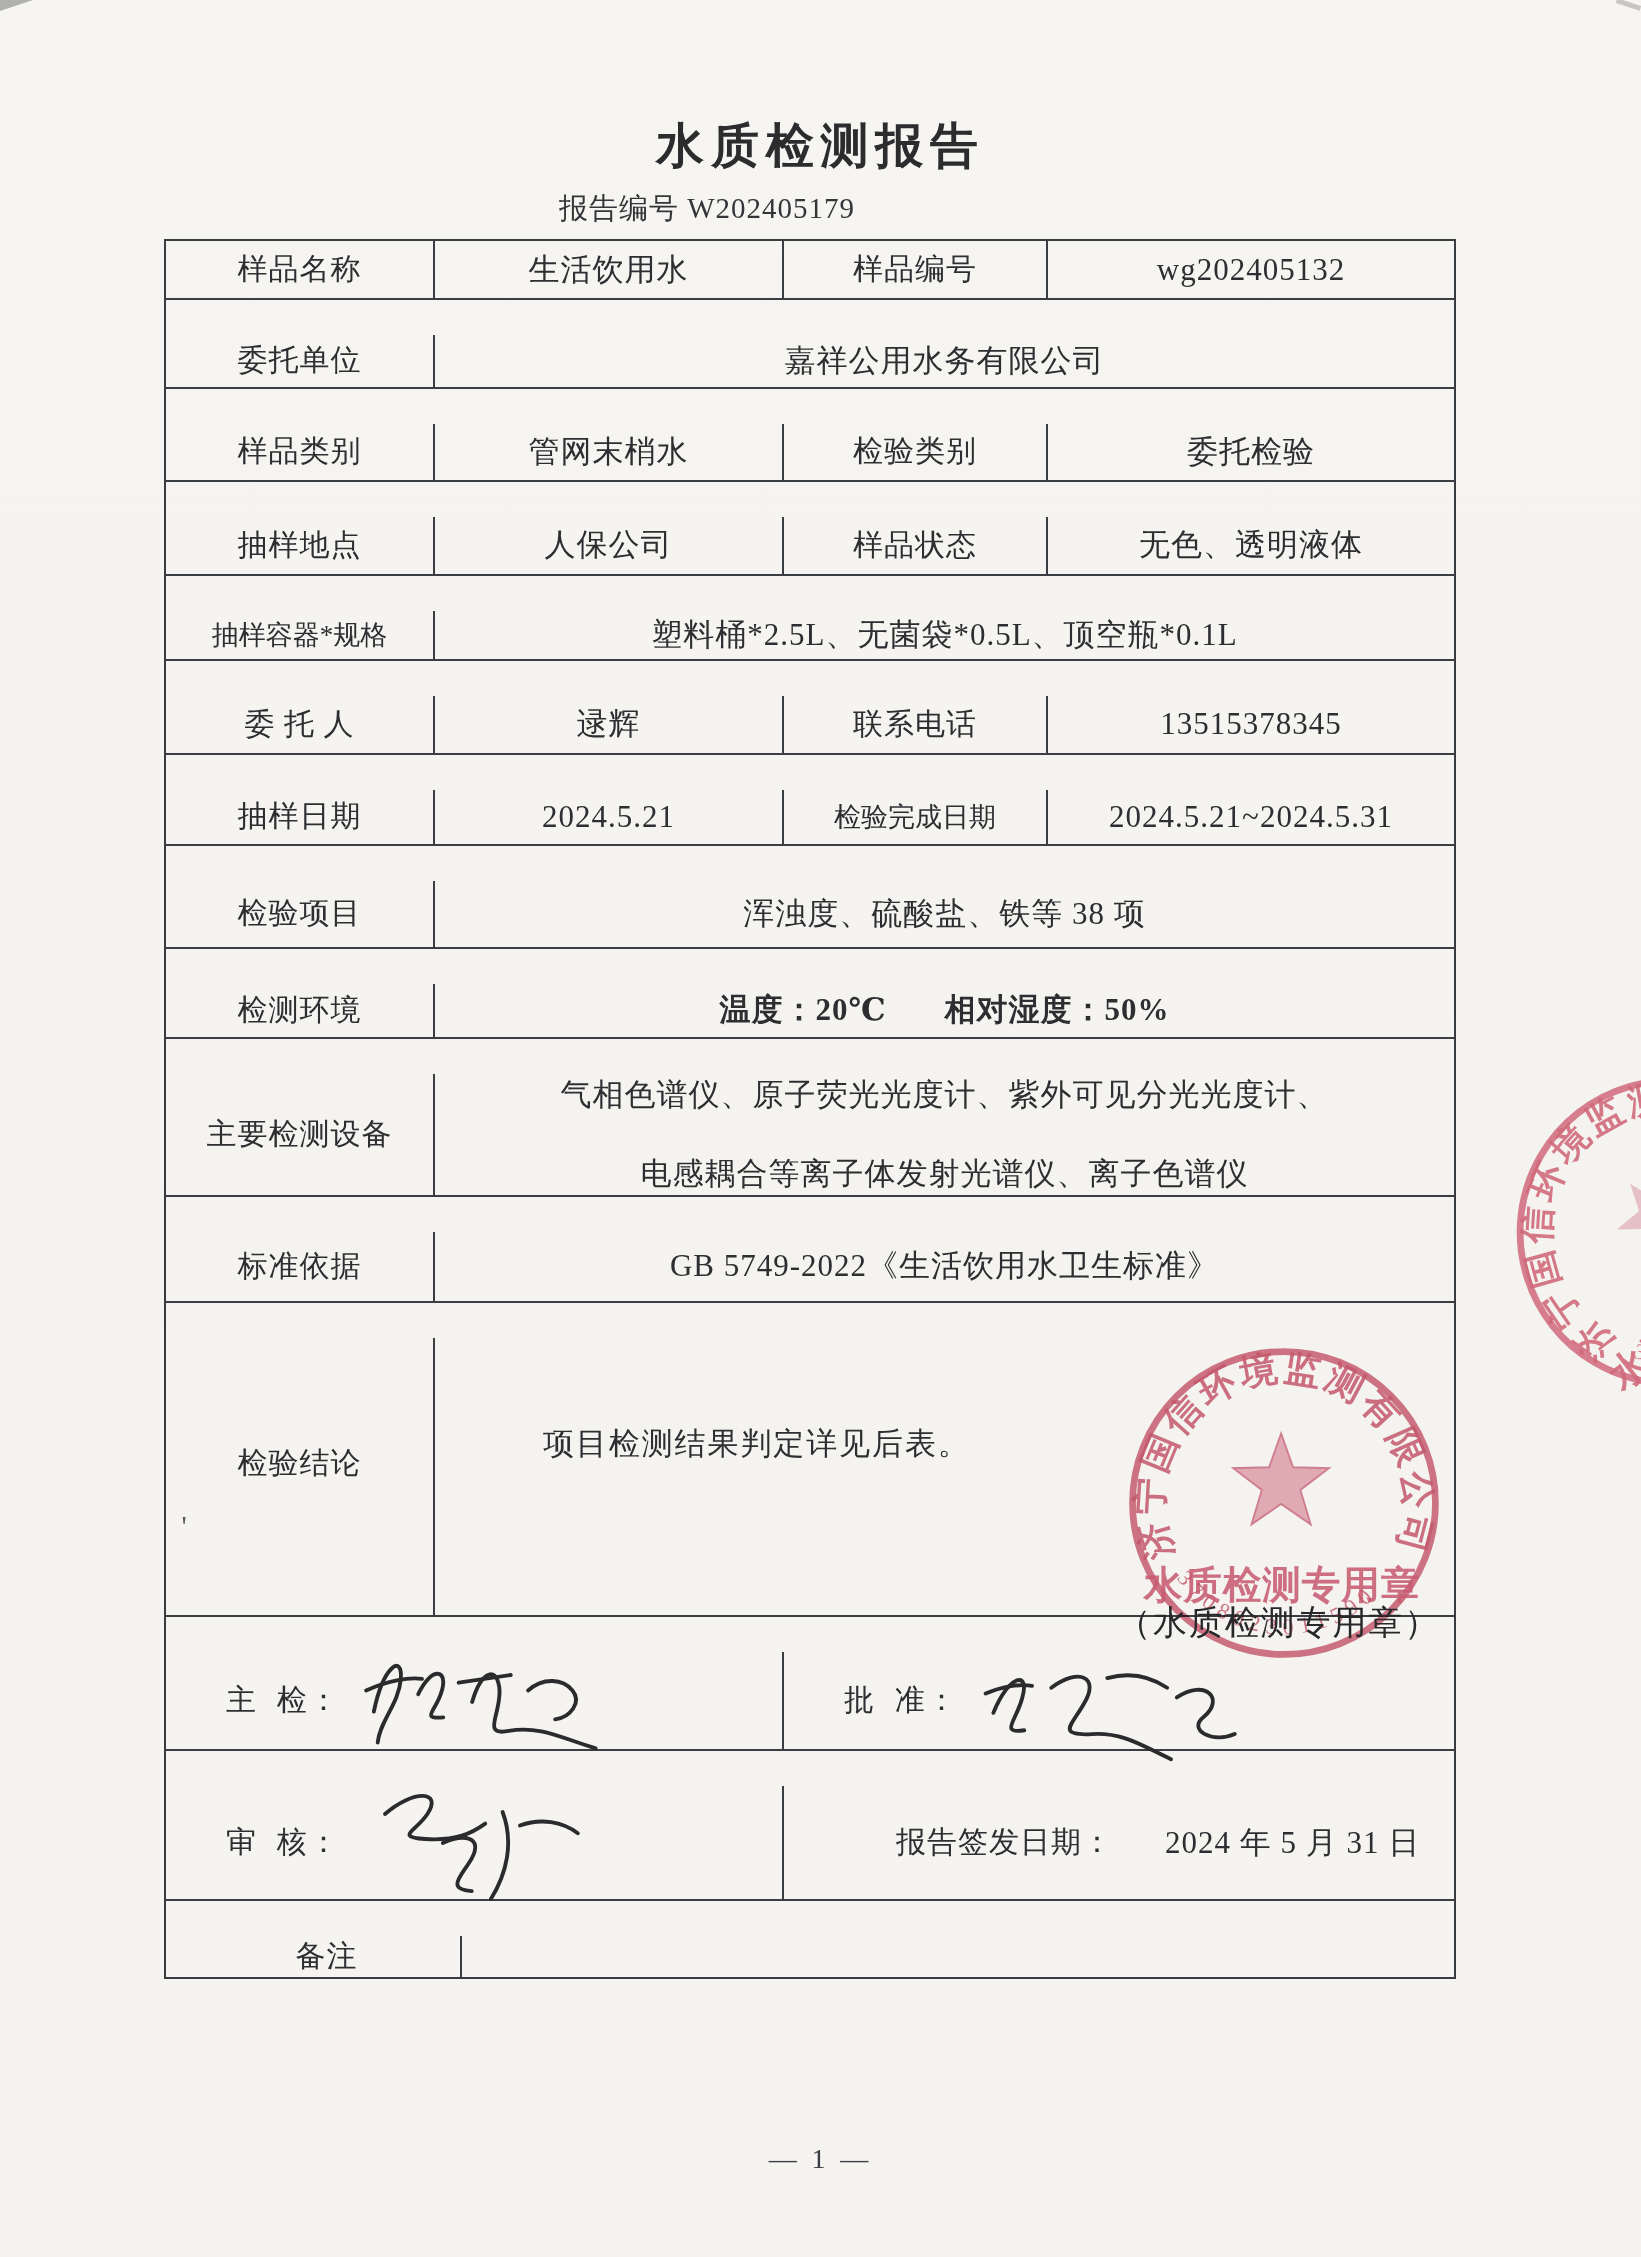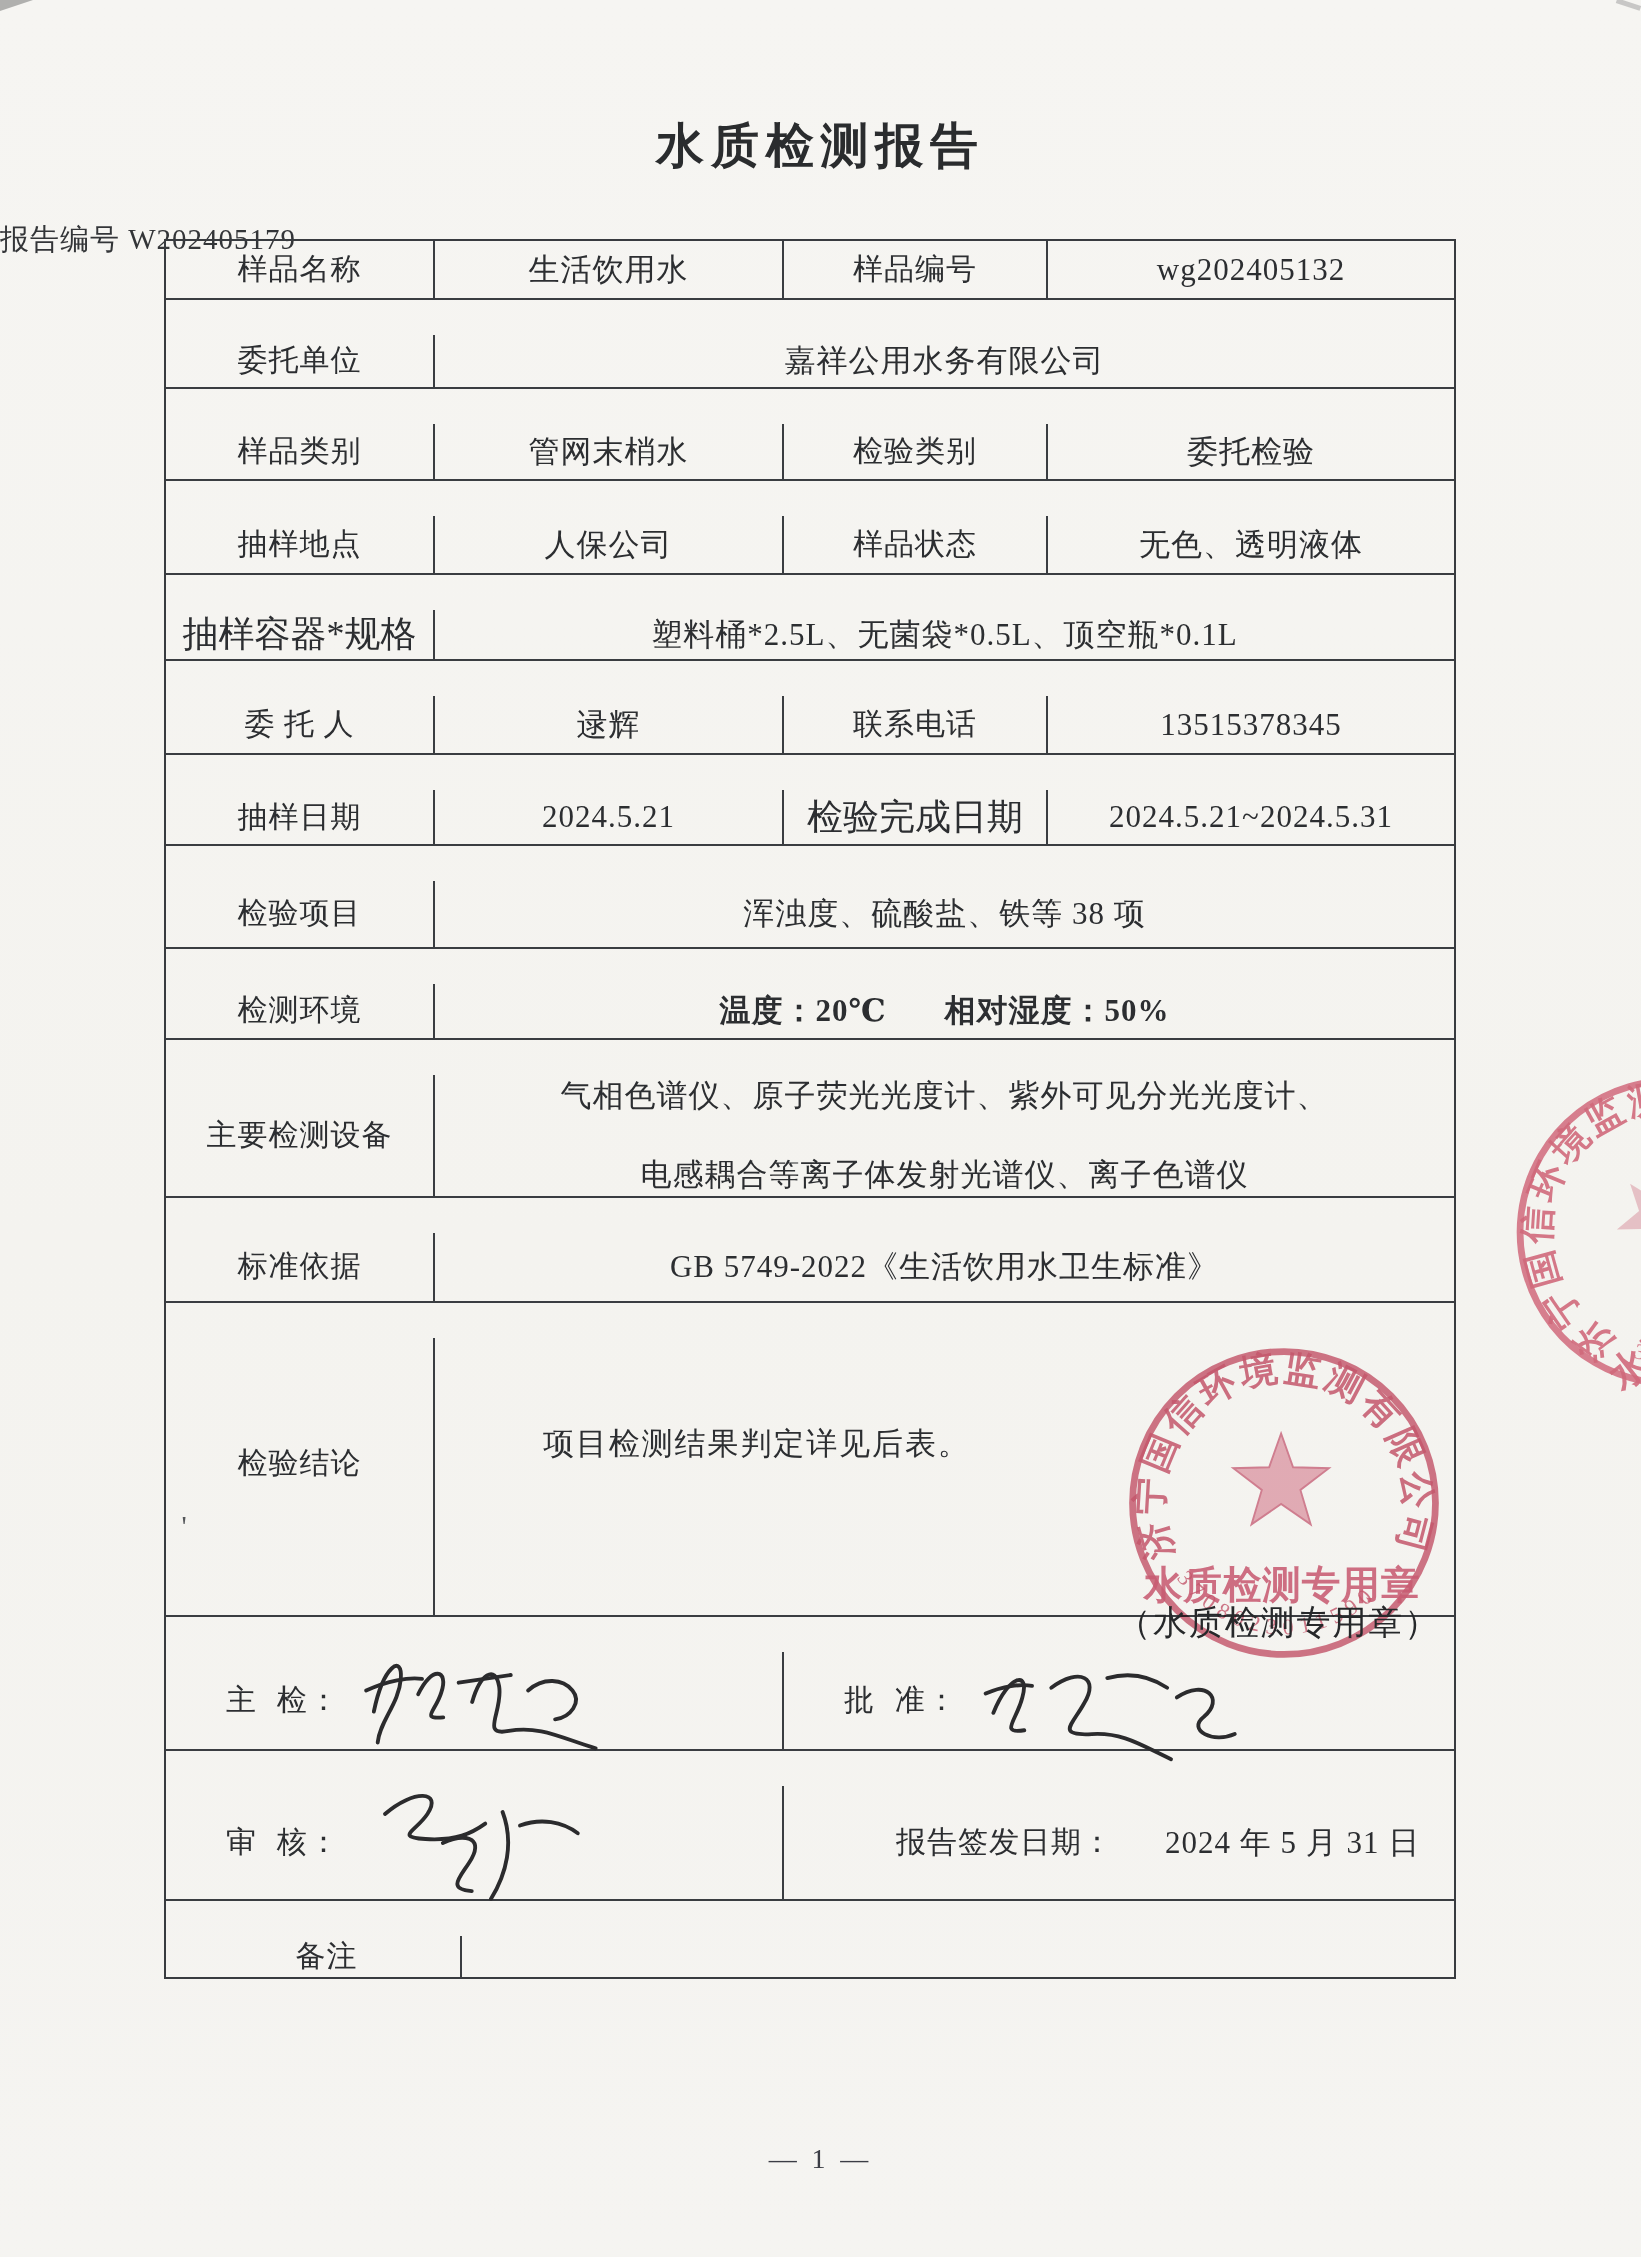--- a/index.html
+++ b/index.html
@@ -12,21 +12,21 @@
     font-family:"Liberation Serif","DejaVu Serif",serif;
     color:#2c2e31;
   }
   .title{
     position:absolute;top:114px;left:0;width:1641px;
     text-align:center;font-size:48px;font-weight:bold;
     letter-spacing:6.8px;color:#2a2c2e;
   }
   .report-no{
     position:absolute;top:189px;left:0;width:1414px;
-    text-align:left;font-size:29px;letter-spacing:1px;color:#333538;margin-top:31px;
+    text-align:center;font-size:29px;letter-spacing:1px;color:#333538;
   }
   .doc-table{
     position:absolute;left:164px;top:239px;width:1292px;height:1740px;
     border:2.9px solid #383b3f;box-sizing:border-box;
     display:flex;flex-direction:column;gap:35px;
   }
   .row{display:flex;border-bottom:2.4px solid #3a3d41;box-sizing:border-box;overflow:visible;}
   .row:last-child{border-bottom:none;margin-left:27px;}
   .cell{
     display:flex;align-items:center;justify-content:center;
@@ -38,21 +38,21 @@
   .c2{width:349px;flex:none;}
   .c3{width:264px;flex:none;}
   .c4{flex:1;text-align:right;}
   .crest{flex:1;}
   .chalf{width:616px;flex:none;}
   .r1{height:87px;}  .r2{height:79px;}  .r3{height:85px;}  .r4{height:87px;}
   .r5{height:74px;}  .r6{height:87px;}  .r7{height:82px;}  .r8{height:100px;}
   .r9{height:82px;}  .r10{height:168px;} .r11{height:104px;} .r12{height:415px;}
   .r13{height:99px;} .r14{height:115px;} .r15{flex:1;}
   .val{font-size:31px;}
-  .small-label{font-size:36px;letter-spacing:0;}
+  .small-label{font-size:27px;letter-spacing:0;}
   .env-val{display:flex;gap:58px;font-weight:bold;}
   .equip{flex-direction:column;gap:37px;}
   .conclusion-cell{position:relative;}
   .conclusion-text{position:absolute;left:108px;top:85px;font-size:31px;letter-spacing:1.9px;}
   .seal-note{position:absolute;left:682px;top:262px;font-size:34px;letter-spacing:1.9px;color:#26282a;z-index:6;}
   .sig-cell{justify-content:flex-start;padding-left:60px;gap:17.4px;}
   .sig-label{letter-spacing:1.9px;}
   .sig-svg{overflow:visible;}
   .issue-cell{justify-content:flex-start;padding-left:112px;gap:52px;}
   .stamp{position:absolute;mix-blend-mode:multiply;z-index:5;}

